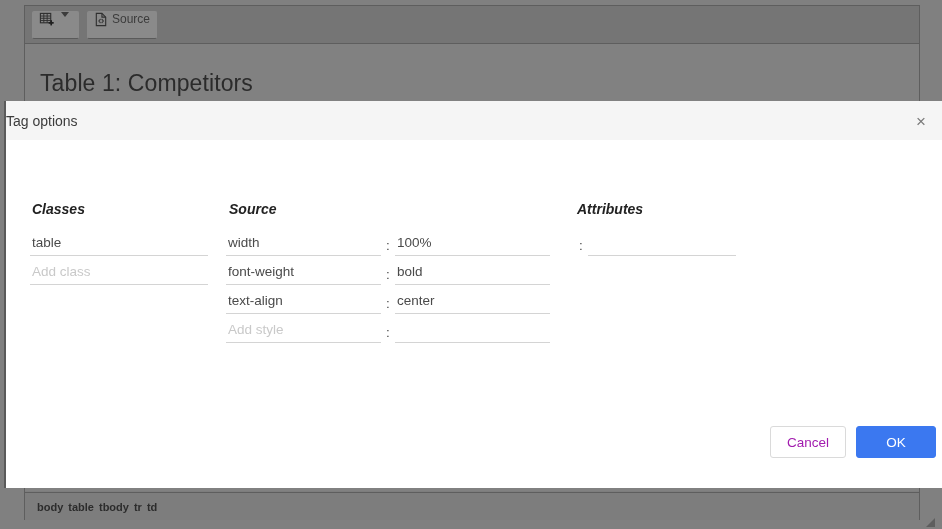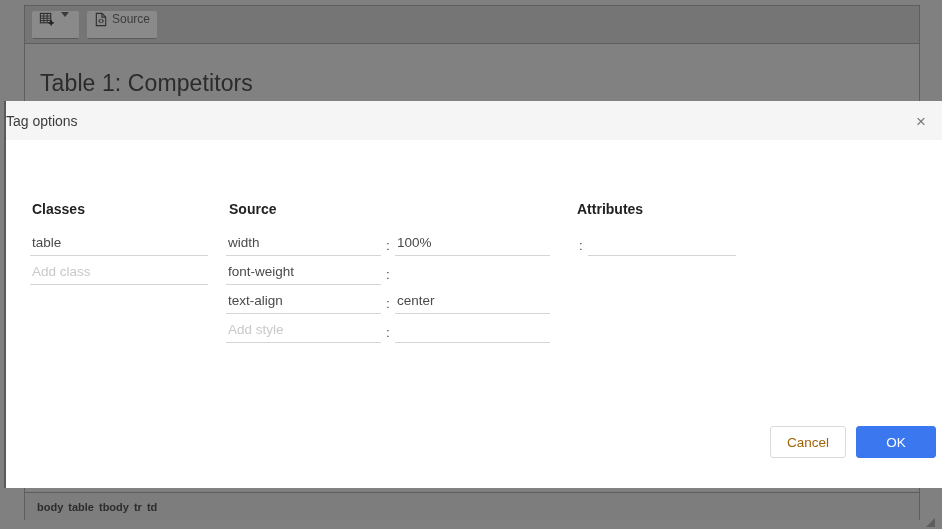--- a/index.html
+++ b/index.html
@@ -158,20 +158,21 @@
   #col-classes    { left: 24px;  width: 185px; }
   #col-styles     { left: 220px; width: 334px; }
   #col-attributes { left: 568px; width: 330px; }
 
   .col-heading {
     position: absolute;
     top: 61px;
     font-size: 14px;
     font-weight: bold;
     color: #222222;
+    font-style: italic;
   }
   #col-classes .col-heading    { left: 2px; }
   #col-styles .col-heading     { left: 3px; }
   #col-attributes .col-heading { left: 3px; }
 
   .field-rows { position: absolute; top: 87px; left: 0; }
   .field-row {
     display: flex;
     align-items: flex-end;
     height: 29px;
@@ -218,21 +219,21 @@
     font-family: "Liberation Sans", sans-serif;
     font-size: 13.5px;
     cursor: pointer;
     box-sizing: border-box;
   }
   #btn-cancel {
     right: 96px;
     width: 76px;
     background: #ffffff;
     border: 1px solid #dadada;
-    color: #a16207;
+    color: #a21caf;
   }
   #btn-ok {
     right: 6px;
     width: 80px;
     background: #3b78f0;
     border: 1px solid #3b78f0;
     color: #ffffff;
   }
 </style>
 </head>
@@ -320,20 +321,21 @@
 
           <div class="field-row">
             <input class="ul-input style-key" type="text" value="width" style="">
             <span class="colon">:</span>
             <input class="ul-input style-val" type="text" value="100%" style="">
           </div>
 
           <div class="field-row">
             <input class="ul-input style-key" type="text" value="font-weight" style="">
             <span class="colon">:</span>
+            <input class="ul-input style-val" type="text" value="bold" style="">
           </div>
 
           <div class="field-row">
             <input class="ul-input style-key" type="text" value="text-align" style="">
             <span class="colon">:</span>
             <input class="ul-input style-val" type="text" value="center" style="">
           </div>
 
           <div class="field-row">
             <input class="ul-input style-key" type="text" placeholder="Add style" style="">

